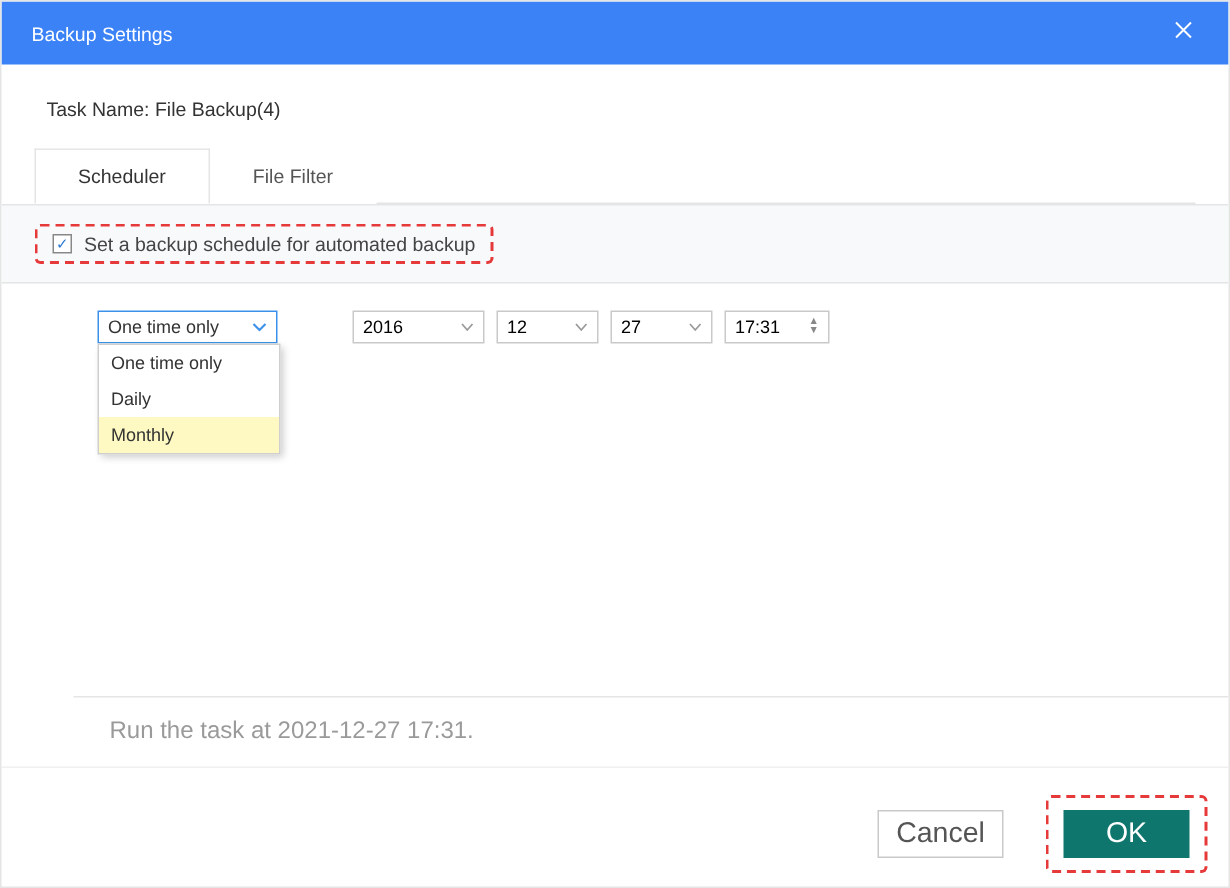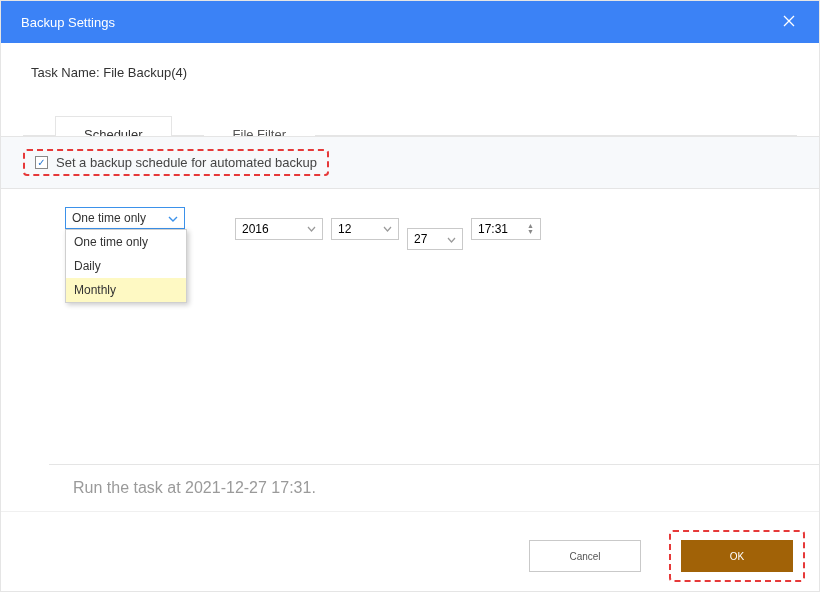--- a/index.html
+++ b/index.html
@@ -26,23 +26,22 @@
     border-bottom: 1px solid #e5e5e5;
   }
   .tab {
     padding: 10px 28px;
     font-size: 13px;
     color: #555;
     cursor: pointer;
     border: 1px solid transparent;
     border-bottom: none;
     position: relative;
-    top: 18px;
-    background: #fff;
-    margin-left: 32px;
+    top: 1px;
+    background: #fff;
   }
   .tab.active {
     border: 1px solid #e5e5e5;
     border-bottom: 1px solid #fff;
     color: #333;
   }
 
   .section-bar {
     background: #f7f9fb;
     border-top: 1px solid #e5e5e5;
@@ -114,52 +113,52 @@
     padding: 0 6px;
     display: flex;
     align-items: center;
     justify-content: space-between;
     background: #fff;
     cursor: pointer;
   }
   .sel .caret { color: #9a9a9a; font-size: 10px; margin-left: 8px; }
   .sel.year  { width: 88px; }
   .sel.month { width: 68px; }
-  .sel.day   { width: 56px; margin-top: 21px; }
+  .sel.day   { width: 68px; }
   .sel.time  { width: 70px; }
   .spin { display:flex; flex-direction:column; line-height:6px; font-size:7px; color:#888; margin-left:6px; }
 
   .footer-note {
     border-top: 1px solid #e5e5e5;
     padding: 14px 24px;
     font-size: 16px;
     color: #9a9a9a;
     margin-left: 48px;
   }
 
   .btn-row {
     border-top: 1px solid #f0f0f0;
     padding: 18px 14px;
     display: flex;
     justify-content: flex-end;
     gap: 28px;
     align-items: center;
   }
   .btn {
-    width: 112px; height: 32px;
+    width: 84px; height: 32px;
     display: flex; align-items: center; justify-content: center;
-    font-size: 10px; cursor: pointer;
+    font-size: 19px; cursor: pointer;
   }
   .btn.cancel { border: 1px solid #c9c9c9; color: #555; background:#fff; }
   .ok-wrap {
     border: 2px dashed #e63939;
     border-radius: 4px;
     padding: 8px 10px;
   }
-  .btn.ok { background: #a16207; color: #fff; }
+  .btn.ok { background: #0f766e; color: #fff; }
 </style>
 </head>
 <body>
 
 <div class="titlebar">
   <span>Backup Settings</span>
   <span class="close">
     <svg width="12" height="12" viewBox="0 0 12 12">
         <path d="M1 1 L11 11 M11 1 L1 11" stroke="#fff" stroke-width="1.3"></path>
       </svg>

